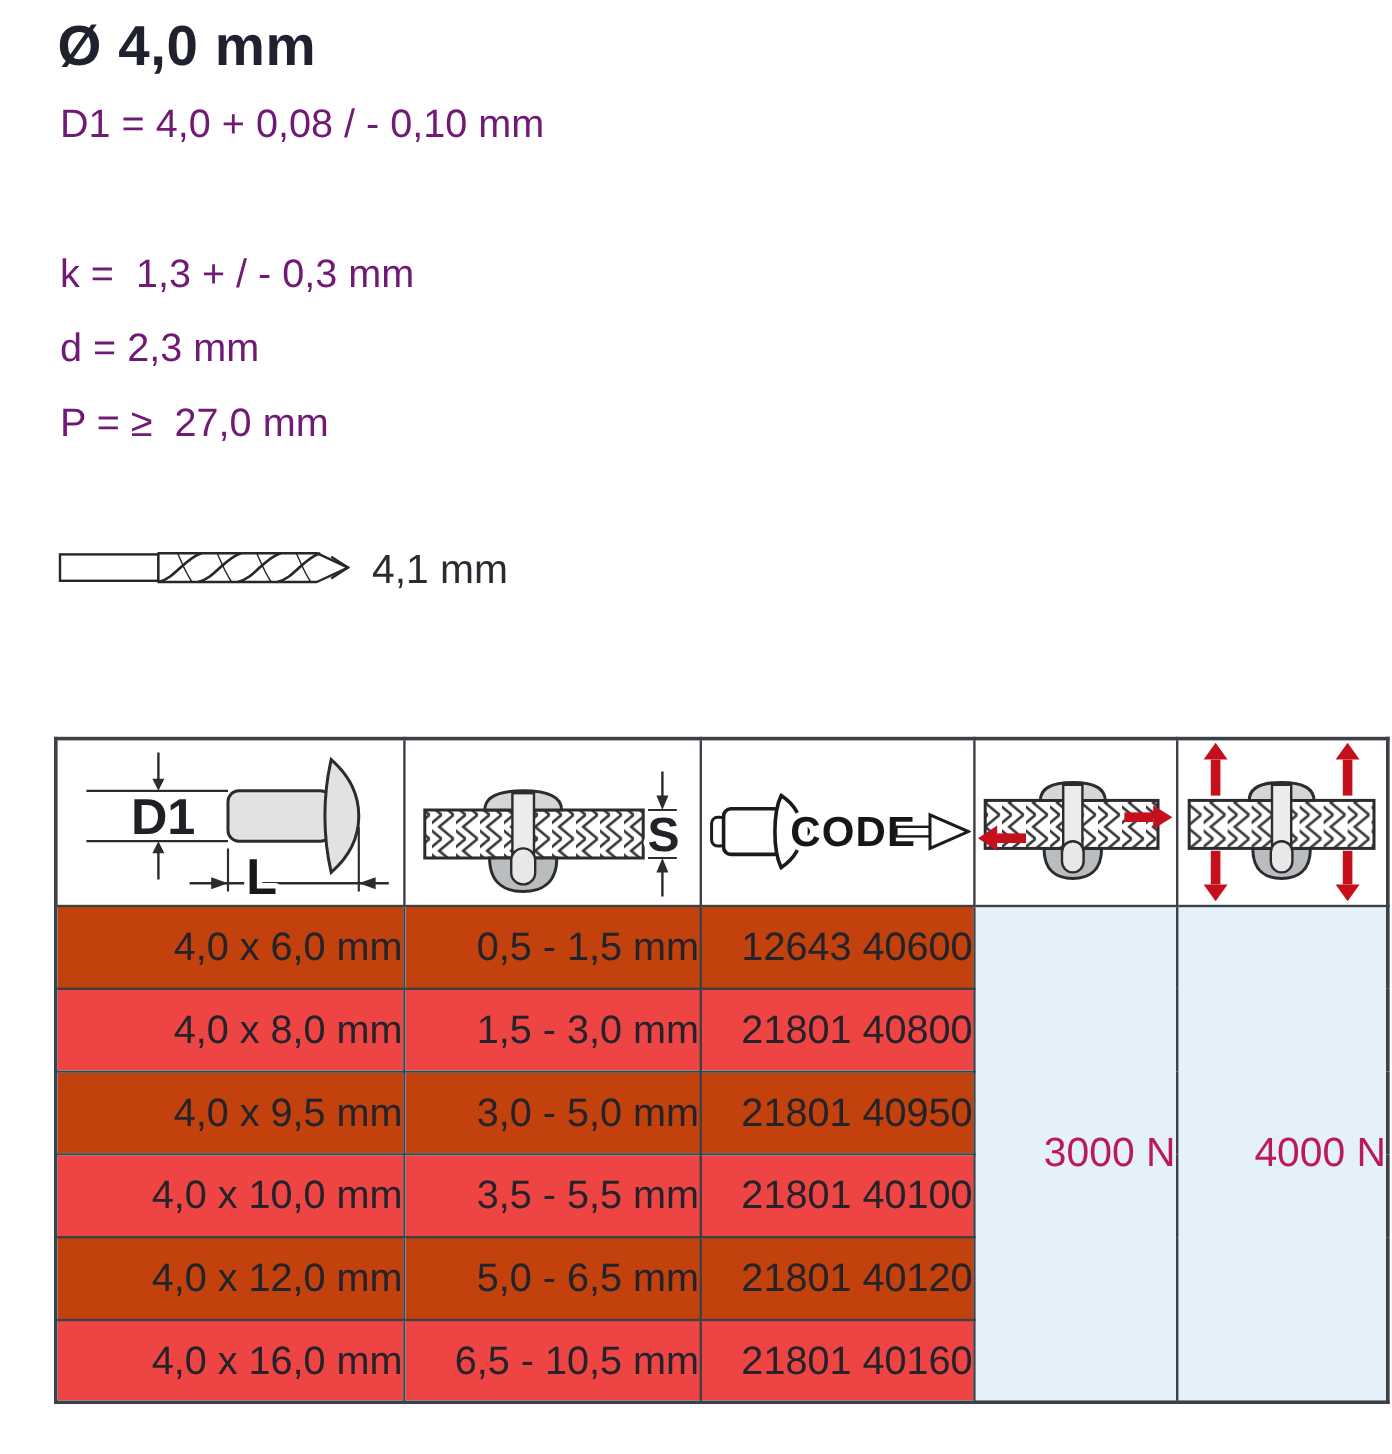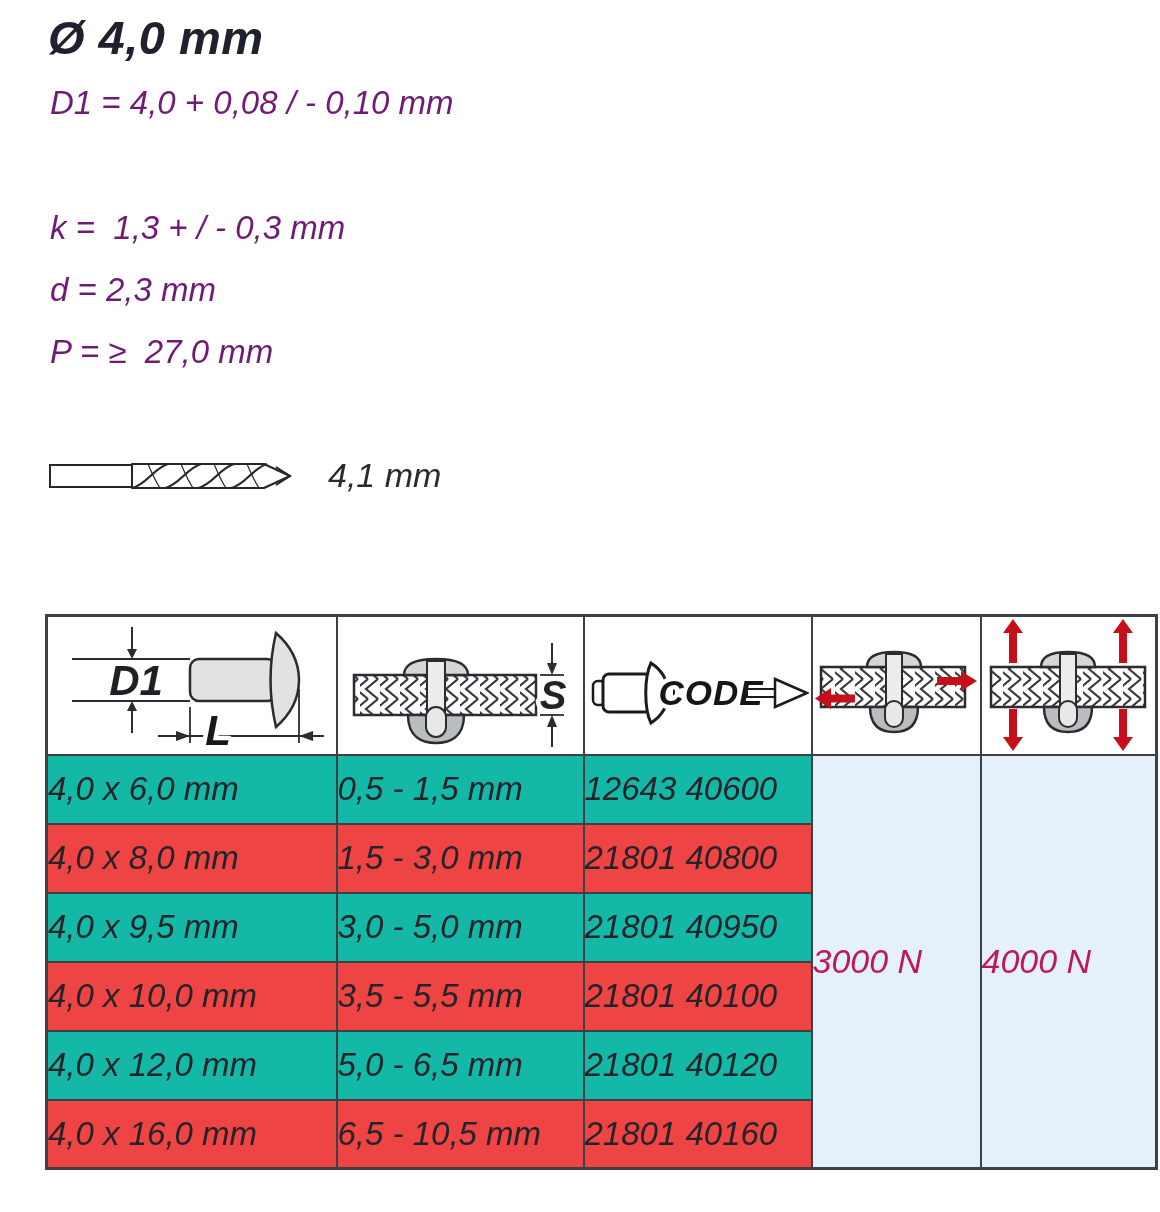--- a/index.html
+++ b/index.html
@@ -1,41 +1,41 @@
 <!DOCTYPE html>
 <html><head>
 <meta charset="utf-8">
 <style>
   html,body{margin:0;padding:0;background:#ffffff;}
   body{width:1160px;height:1212px;font-family:"Liberation Sans",sans-serif;}
-  .canvas{position:relative;width:1160px;height:1196px;background:#ffffff;overflow:hidden;font-style:italic;}
+  .canvas{position:relative;width:1160px;height:1196px;background:#ffffff;overflow:hidden;}
 
   
   .page-title{position:absolute;left:48px;top:10px;margin:0;font-size:47px;font-weight:bold;
               color:#20212f;letter-spacing:0.5px;}
   .spec-line{position:absolute;left:50px;font-size:33px;color:#701a75;white-space:pre;}
   .spec-line.l0{top:84px;}
   .spec-line.l1{top:147px;}
   .spec-line.l2{top:209px;}
   .spec-line.l3{top:271px;}
   .spec-line.l4{top:333px;text-align:center;}
   .spec-line.l5{top:395px;}
-  .drill-row{position:absolute;left:48px;top:456px;display:flex;align-items:center;gap:36px;}
+  .drill-row{position:absolute;left:48px;top:456px;display:flex;align-items:flex-start;gap:18px;}
   .drill-size{font-size:34px;color:#2a2a30;}
 
   
   table.spec-table{position:absolute;left:45px;top:614px;width:1110px;border-collapse:collapse;
                    table-layout:fixed;border:3px solid #3d4147;}
-  .spec-table th,.spec-table td{border:2px solid #3d4147;text-align:left;vertical-align:middle;
+  .spec-table th,.spec-table td{border:2px solid #3d4147;text-align:right;vertical-align:middle;
                    padding:0;overflow:hidden;}
   .spec-table thead tr{height:139px;}
   .spec-table thead th{background:#ffffff;}
   .spec-table tbody tr{height:69px;}
   .spec-table tbody td{font-size:33px;color:#232329;background:#ef4444;}
-  .spec-table tbody tr.row-blue td{background:#14b8a6;}
+  .spec-table tbody tr.row-blue td{background:#c2410c;}
   .spec-table td.strength-cell{background:#e4f0fa !important;font-size:34px;color:#be185d;}
   .hdr-svg{display:block;margin:0 auto;}
 
   svg .halo{paint-order:stroke;stroke:#ffffff;stroke-width:9px;stroke-linejoin:round;}
   svg text{font-family:"Liberation Sans",sans-serif;}
 </style>
 </head>
 <body>
 
 <div class="canvas">

